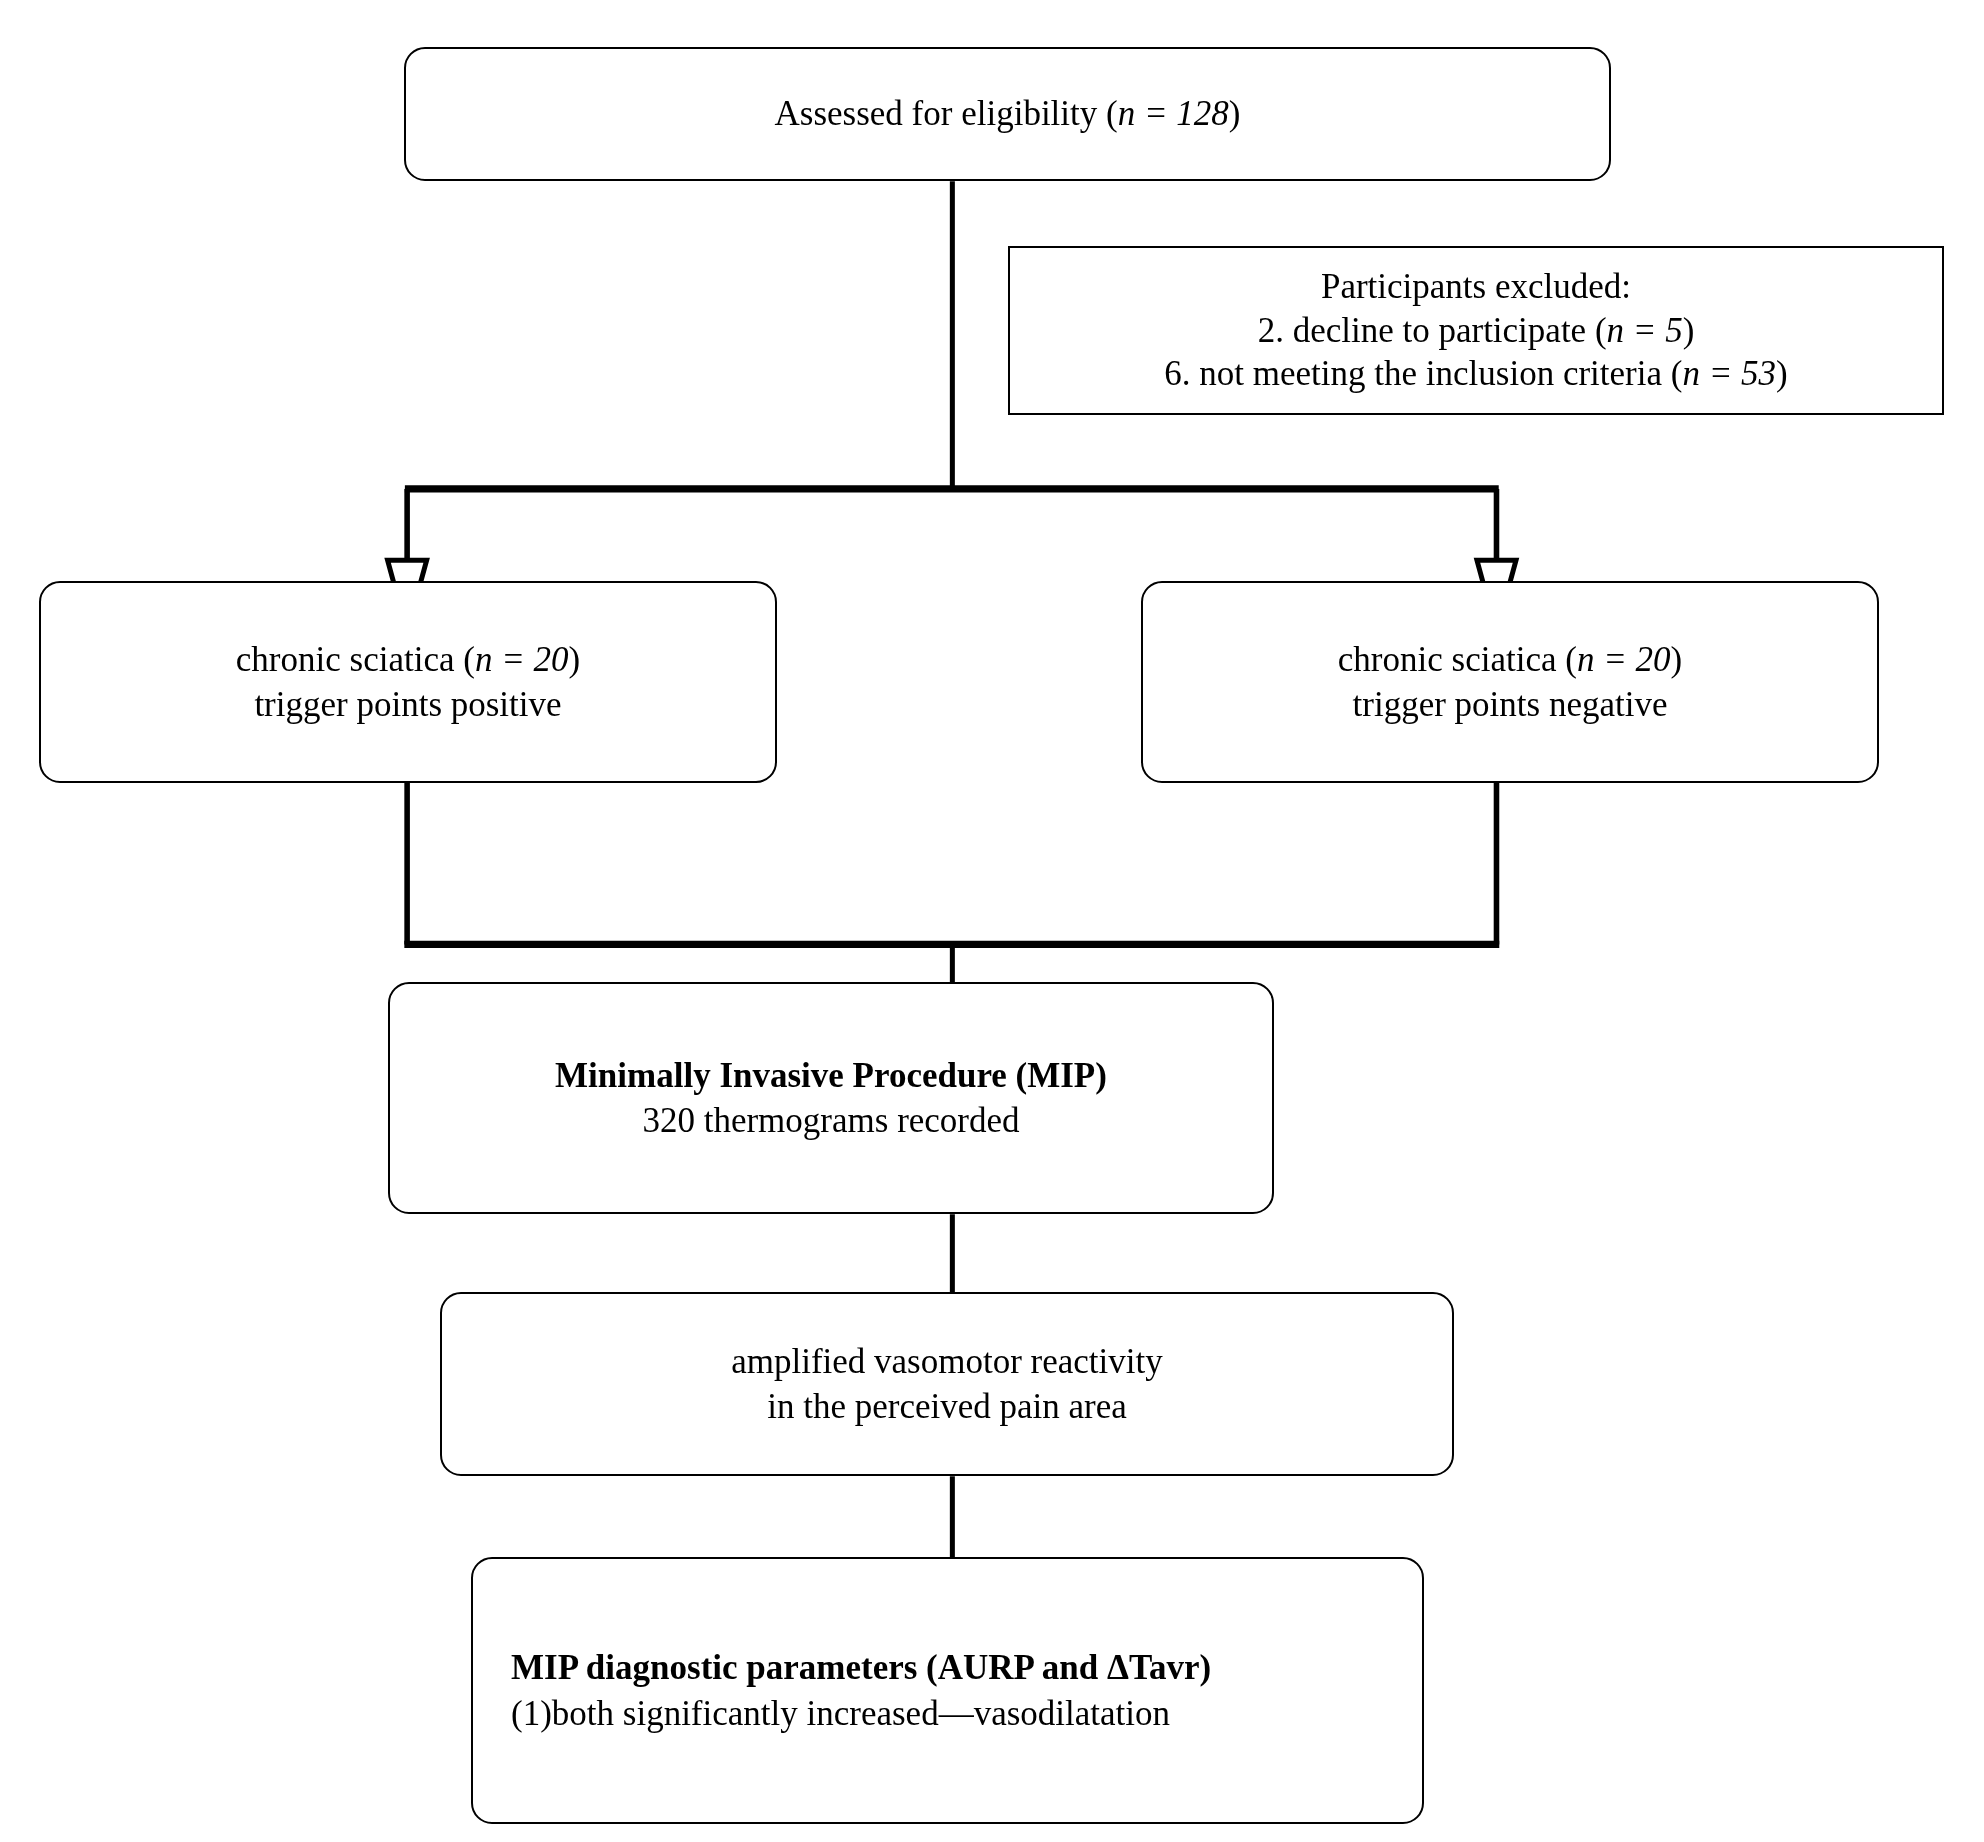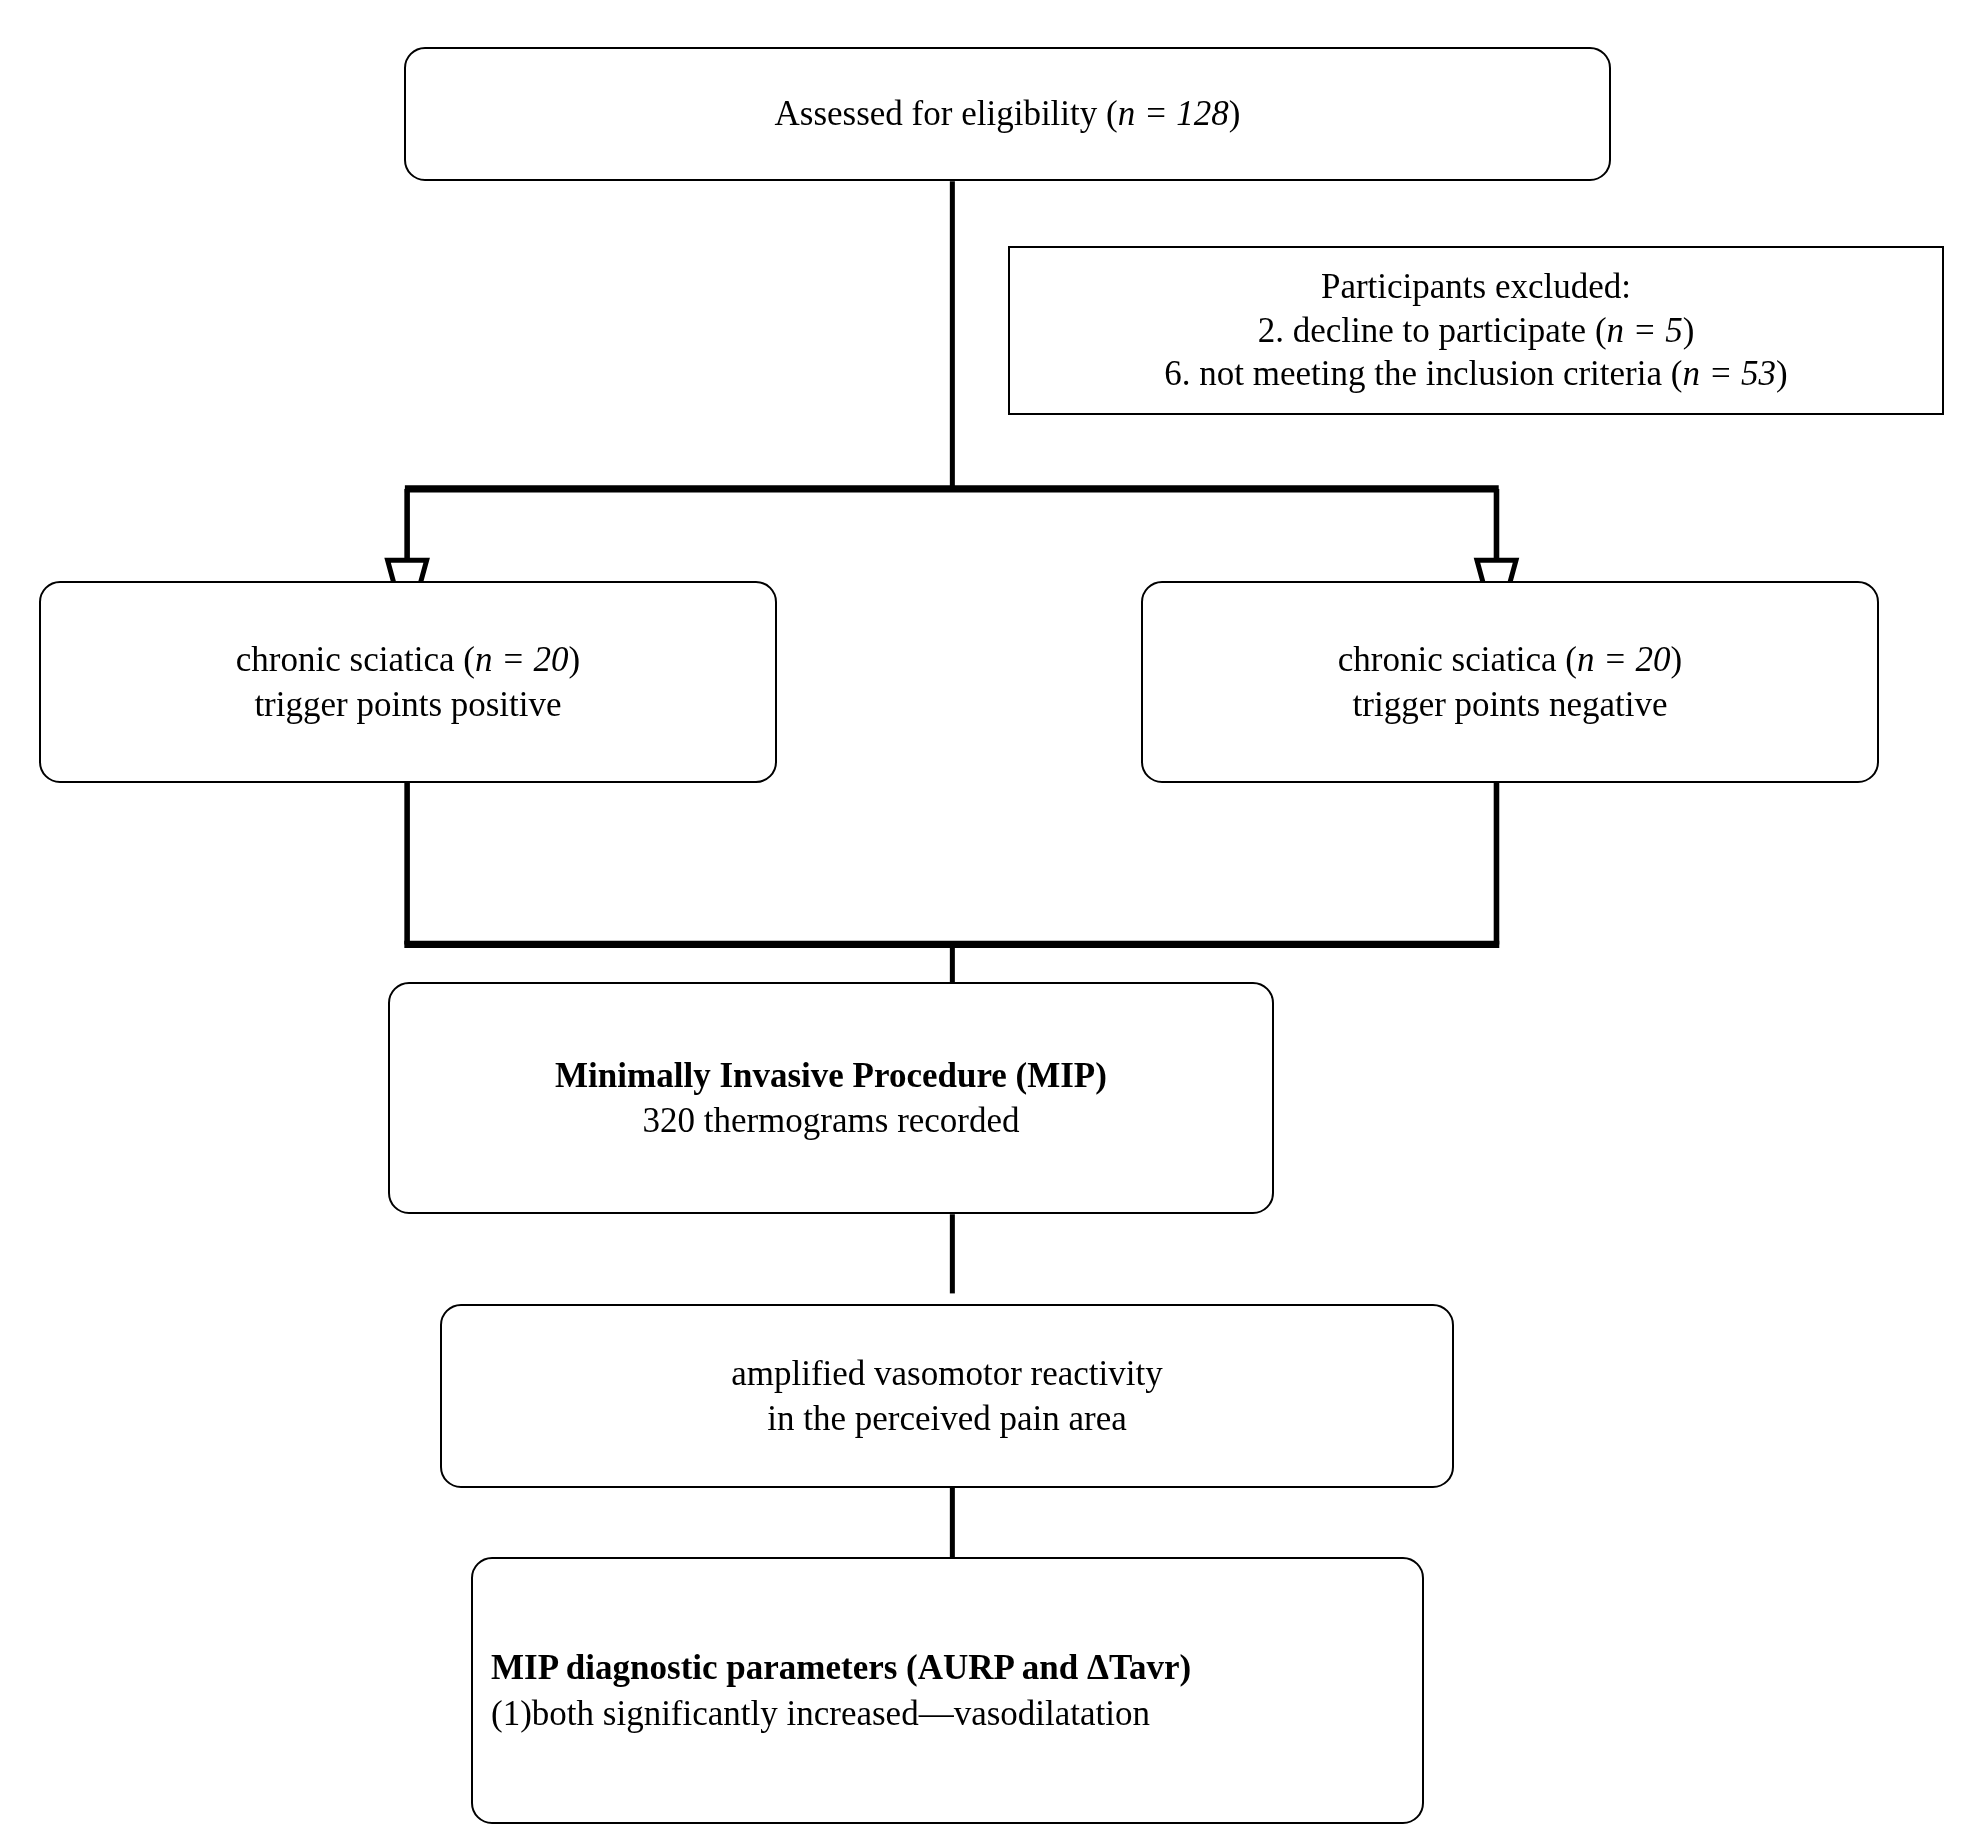--- a/index.html
+++ b/index.html
@@ -31,21 +31,21 @@
     display: flex;
     flex-direction: column;
     align-items: center;
     justify-content: center;
   }
   .node-box.rounded { border-radius: 21px; }
   .node-box.square  { border-radius: 0; }
   .node-box.left-al {
     align-items: flex-start;
     justify-content: center;
-    padding-left: 18px;
+    padding-left: 38px;
   }
   .line {
     font-size: 35px;
     line-height: 1.30;
     color: #000000;
     white-space: pre;
     letter-spacing: 0px;
   }
   .line.bold { font-weight: bold; }
   .line em { font-style: italic; }
@@ -101,21 +101,21 @@
   <div class="node-box rounded" style="left:1141px; top:581px; width:738px; height:202px;">
     <div class="line"><span>chronic sciatica (</span><em>n = 20</em><span>)</span></div>
     <div class="line">trigger points negative</div>
   </div>
 
   <div class="node-box rounded" style="left:388px; top:982px; width:886px; height:232px;">
     <div class="line bold">Minimally Invasive Procedure (MIP)</div>
     <div class="line">320 thermograms recorded</div>
   </div>
 
-  <div class="node-box rounded" style="left:440px; top:1292px; width:1014px; height:184px;margin-top:12px;">
+  <div class="node-box rounded" style="left:440px; top:1292px; width:1014px; height:184px;">
     <div class="line">amplified vasomotor reactivity</div>
     <div class="line">in the perceived pain area</div>
   </div>
 
   <div class="node-box rounded left-al" style="left:471px; top:1557px; width:953px; height:267px;">
     <div class="line bold">MIP diagnostic parameters (AURP and ΔTavr)</div>
     <div class="line">(1)both significantly increased—vasodilatation</div>
   </div>
 
 </div>

